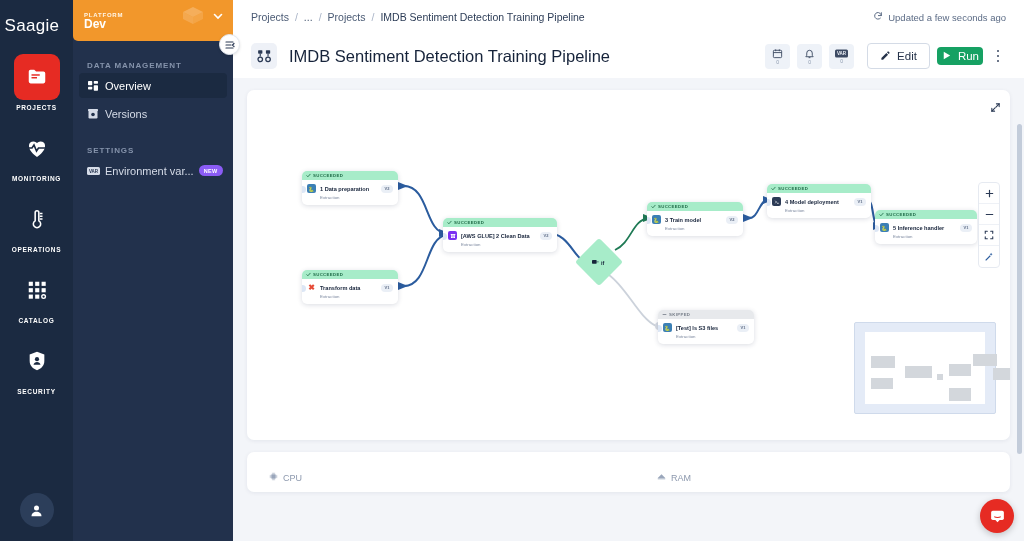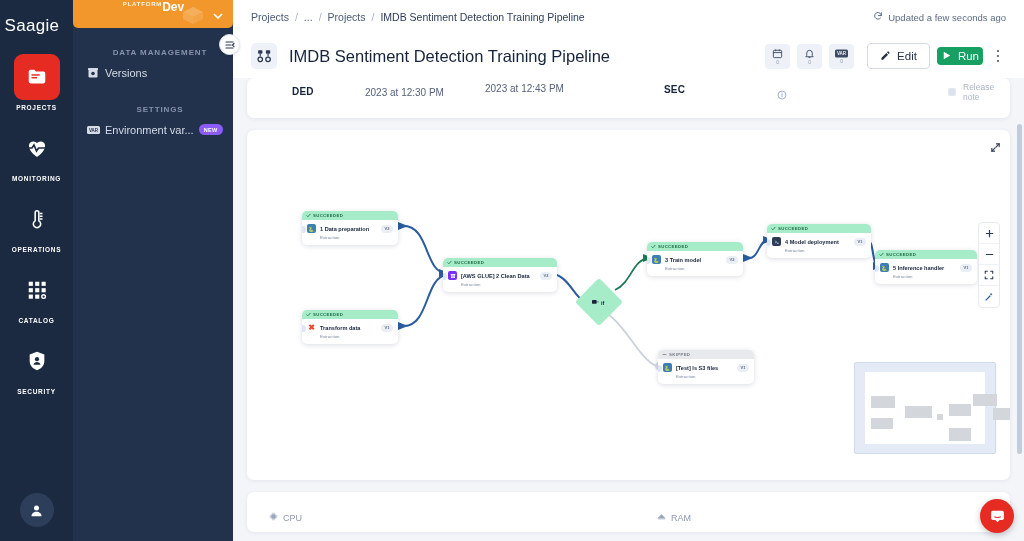--- a/index.html
+++ b/index.html
@@ -35,32 +35,32 @@
     background: #2c3e5a; display: flex; align-items: center; justify-content: center;
     left: 50%; transform: translateX(-50%); cursor: pointer;
   }
 
   
   .sidebar {
     position: absolute; left: 73px; top: 0; width: 160px; height: 541px;
     background: #22314c;
   }
   .platform {
-    margin: 0; height: 28px; background: #f2972b; border-radius: 0 0 5px 5px;
+    margin: 0; height: 41px; background: #f2972b; border-radius: 0 0 5px 5px;
     padding: 1px 10px 0 11px; position: relative; cursor: pointer;
-    display: flex; flex-direction: row; justify-content: center;
+    display: flex; flex-direction: column; justify-content: center;
   }
   .platform .p-kicker { font-size: 6px; color: #fff6e8; letter-spacing: .8px; font-weight: bold; }
   .platform .p-name { font-size: 12px; color: #ffffff; font-weight: bold; line-height: 12px; }
   .platform .p-cube { position: absolute; right: 28px; top: 6px; opacity: .5; }
   .platform .p-chev { position: absolute; right: 9px; top: 8px; }
 
   .sb-section {
     font-size: 8px; letter-spacing: .9px; color: #8593ab; font-weight: bold;
-    padding: 0 0 0 14px; margin-top: 20px; text-align: center;
+    padding: 0 0 0 14px; margin-top: 20px;
   }
   .sb-item {
     height: 25px; margin: 3px 6px 0 6px; border-radius: 4px; display: flex;
     align-items: center; padding-left: 8px; cursor: pointer; color: #d6dce8; font-size: 11px;
   }
   .sb-item.active { background: #1b2a41; color: #ffffff; }
   .sb-ico { width: 18px; display: flex; align-items: center; }
   .badge-new {
     margin-left: 5px; background: #8b5cf6; color: #fff; font-size: 5.5px;
     font-weight: bold; border-radius: 8px; padding: 2.5px 5px; letter-spacing: .4px;
@@ -289,20 +289,31 @@
       </span>
       <span class="p-chev">
         <svg width="12" height="12" viewBox="0 0 24 24" fill="none" stroke="#fff" stroke-width="3.2" stroke-linecap="round">
             <path d="M5 9l7 7 7-7"></path>
           </svg>
       </span>
     </div>
 
     <div class="sb-section">DATA MANAGEMENT</div>
 
+    <div class="sb-item active">
+      <span class="sb-ico">
+        <svg width="12" height="12" viewBox="0 0 24 24" fill="#fff">
+            <rect x="2" y="2" width="8.5" height="8.5" rx="1.4"></rect>
+            <rect x="13.5" y="2" width="8.5" height="5.5" rx="1.4"></rect>
+            <rect x="2" y="13.5" width="8.5" height="5.5" rx="1.4"></rect>
+            <rect x="13.5" y="10.5" width="8.5" height="11" rx="1.4"></rect>
+          </svg>
+      </span>
+      <span>Overview</span>
+    </div>
 
 
     <div class="sb-item">
       <span class="sb-ico">
         <svg width="12" height="12" viewBox="0 0 24 24" fill="#d6dce8">
             <rect x="3" y="5" width="18" height="16" rx="2.4"></rect>
             <rect x="2" y="2" width="20" height="4.5" rx="1.4"></rect>
             <circle cx="12" cy="13" r="3.6" fill="#22314c"></circle>
           </svg>
       </span>
@@ -410,40 +421,20 @@
               <i></i>
               <i></i>
               <i></i>
             </div>
         </div>
       </div>
     </div>
 
     <div class="scrollzone">
 
-      <div class="card card-info">
-        <div class="info-row">
-          <div class="ir k" style="left:45px;  top:14px;">DED</div>
-          <div class="ir v" style="left:118px; top:15px;">2023 at 12:30 PM</div>
-          <div class="ir v" style="left:238px; top:11px;">2023 at 12:43 PM</div>
-          <div class="ir k" style="left:417px; top:12px;">SEC</div>
-          <div class="ir g" style="left:716px; top:10px; font-size:8.5px;">Release note</div>
-          <span style="position:absolute; left:530px; top:14px;">
-            <svg width="10" height="10" viewBox="0 0 24 24" fill="none" stroke="#8da2c0" stroke-width="2">
-                <circle cx="12" cy="12" r="9.5"></circle>
-                <path d="M12 10.5v6M12 7.2v.6" stroke-linecap="round"></path>
-              </svg>
-          </span>
-          <span style="position:absolute; left:700px; top:11px;">
-            <svg width="10" height="10" viewBox="0 0 24 24" fill="#dde3ec">
-                <rect x="3" y="3" width="18" height="18" rx="3"></rect>
-              </svg>
-          </span>
-        </div>
-      </div>
 
       <div class="card card-graph">
 
         <div class="expand-btn">
           <svg width="11" height="11" viewBox="0 0 24 24" fill="none" stroke="#2b3a55" stroke-width="2.4" stroke-linecap="round">
               <path d="M14 4h6v6"></path>
               <path d="M10 20H4v-6"></path>
               <path d="M20 4l-7 7M4 20l7-7"></path>
             </svg>
         </div>

